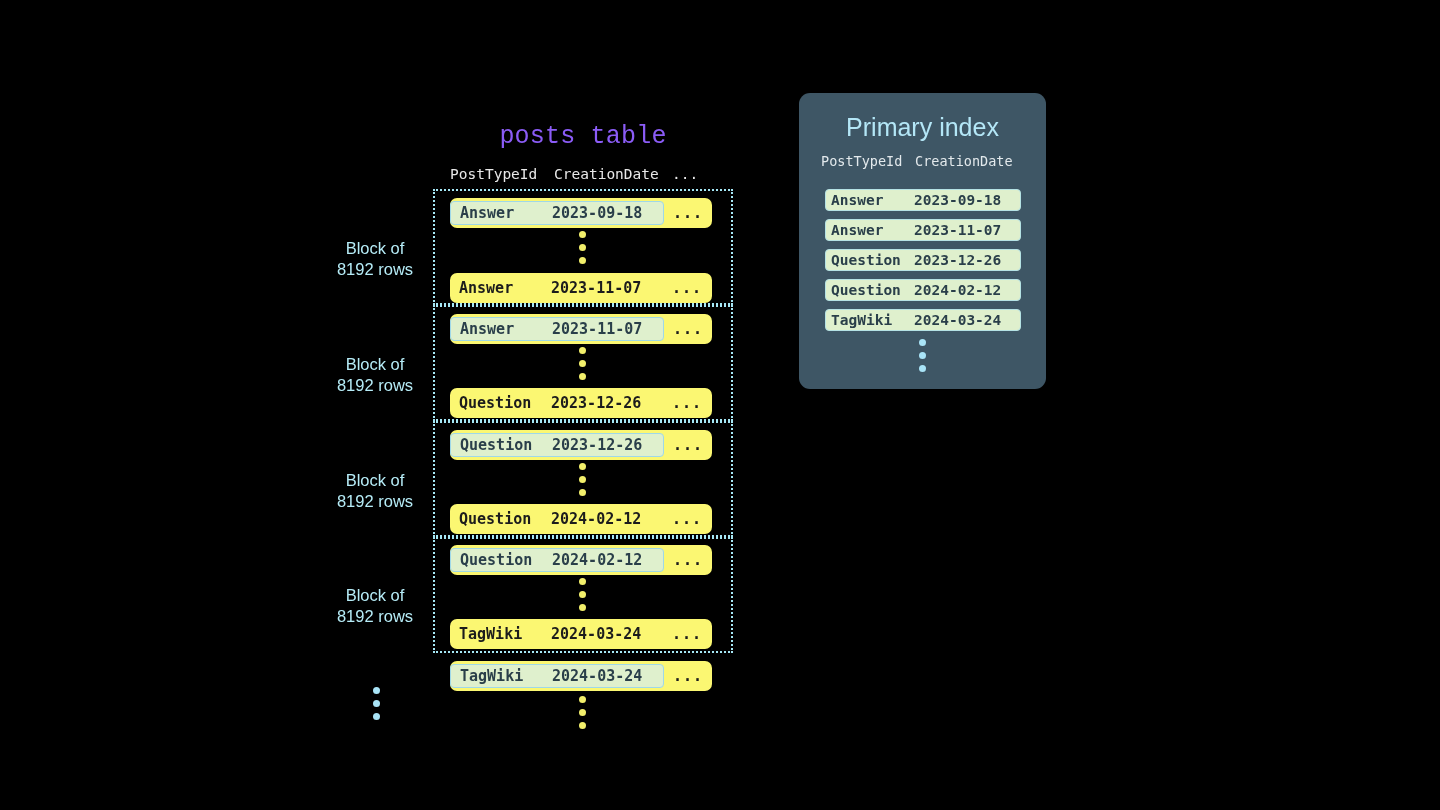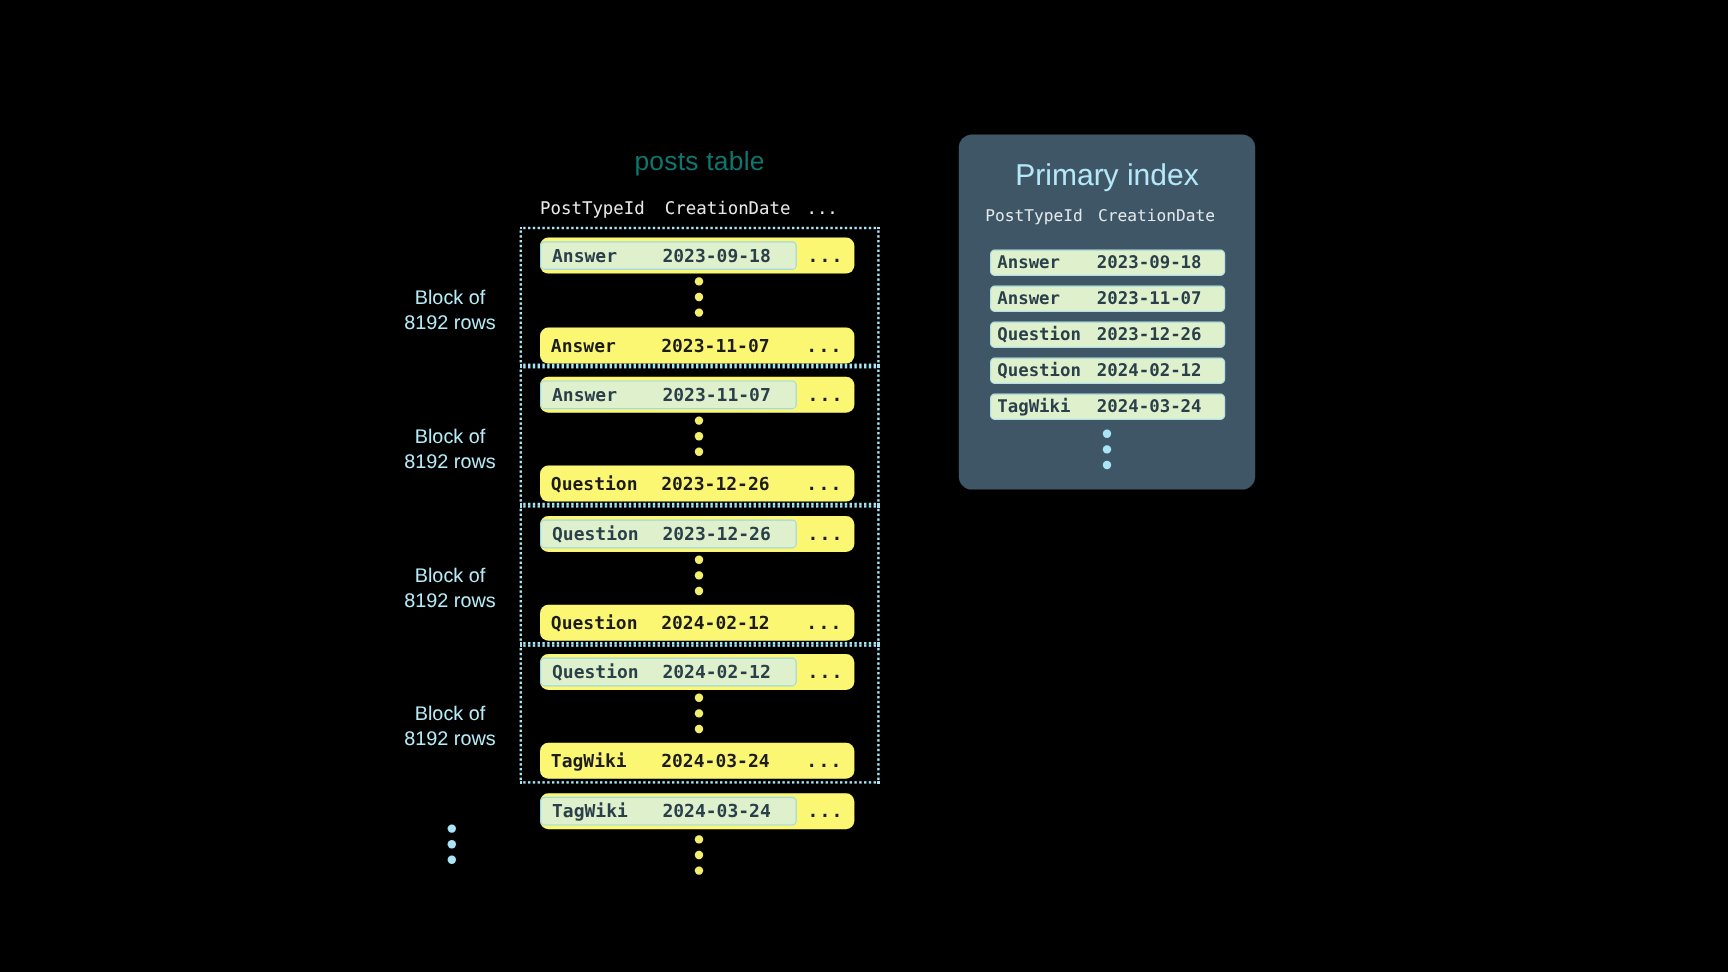--- a/index.html
+++ b/index.html
@@ -19,25 +19,25 @@
     background: #000000;
   }
 
   
   #posts-table-title {
     position: absolute;
     left: 433px;
     top: 122px;
     width: 300px;
     text-align: center;
-    font-size: 22px;
+    font-size: 25px;
     font-weight: 400;
-    color: #0f766e;
+    color: #8b5cf6;
     letter-spacing: 0.2px;
-    font-family: Liberation Sans, sans-serif;
+    font-family: Liberation Mono, monospace;
   }
 
   #posts-table-header {
     position: absolute;
     left: 450px;
     top: 166px;
     width: 262px;
     display: flex;
     align-items: baseline;
     font-family: "DejaVu Sans Mono", monospace;
@@ -120,21 +120,21 @@
     height: 7px;
     border-radius: 50%;
   }
   .vdots.yellow span { background: #f2ef6b; }
   .vdots.cyan span { background: #a9e4f7; }
 
   
   #index-panel {
     position: absolute;
     left: 799px;
-    top: 112px;
+    top: 93px;
     width: 247px;
     height: 296px;
     background: #3e5665;
     border-radius: 11px;
   }
   #index-title {
     position: absolute;
     left: 0;
     top: 20px;
     width: 100%;

